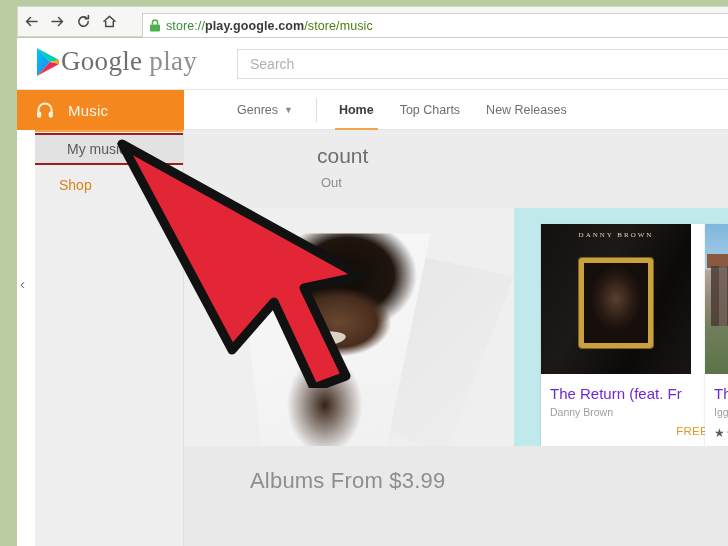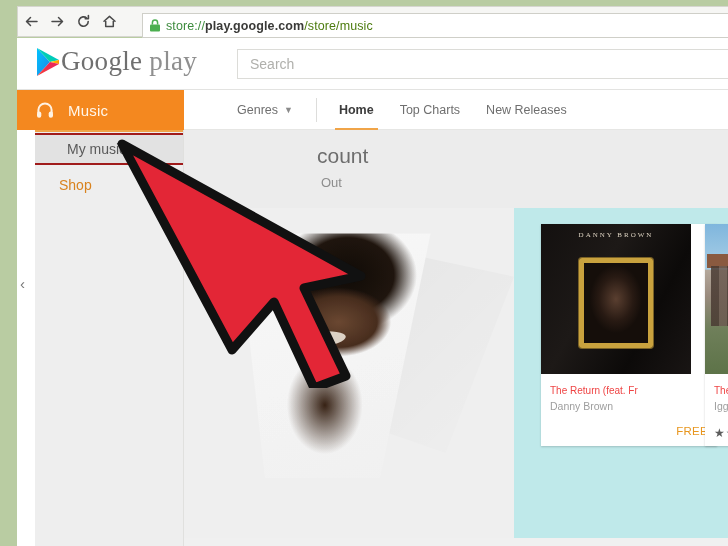--- a/index.html
+++ b/index.html
@@ -349,22 +349,22 @@
     left: 2px; top: 30px;
     width: 104px; height: 14px;
     background: #8a5a40;
   }
   .album-meta {
     position: absolute;
     left: 0; right: 0; top: 150px;
     padding: 11px 9px 0 9px;
   }
   .album-title {
-    font-size: 10px;
-    color: #ef4444;
+    font-size: 15px;
+    color: #6d28d9;
     white-space: nowrap;
     overflow: hidden;
   }
   .album-artist {
     font-size: 10.5px;
     color: #9e9e9e;
     margin-top: 4px;
     white-space: nowrap;
     overflow: hidden;
   }
@@ -582,20 +582,23 @@
           </div>
           <div class="album-meta">
             <div class="album-title">The</div>
             <div class="album-artist">Iggy A</div>
           </div>
           <div class="album-stars">★★</div>
         </div>
 
       </div>
 
+      <div id="promo">
+        <div id="promo-text">Albums From $3.99</div>
+      </div>
 
     </div>
   </div>
 
   <svg id="arrow-cursor" viewBox="0 0 330 252">
     <path d="M8 8 L247 140 L190 152 L232 240 L200 252 L160 166 L118 214 Z" fill="#e32636" stroke="#111111" stroke-width="9" stroke-linejoin="round"></path>
   </svg>
 
 
 </div>

